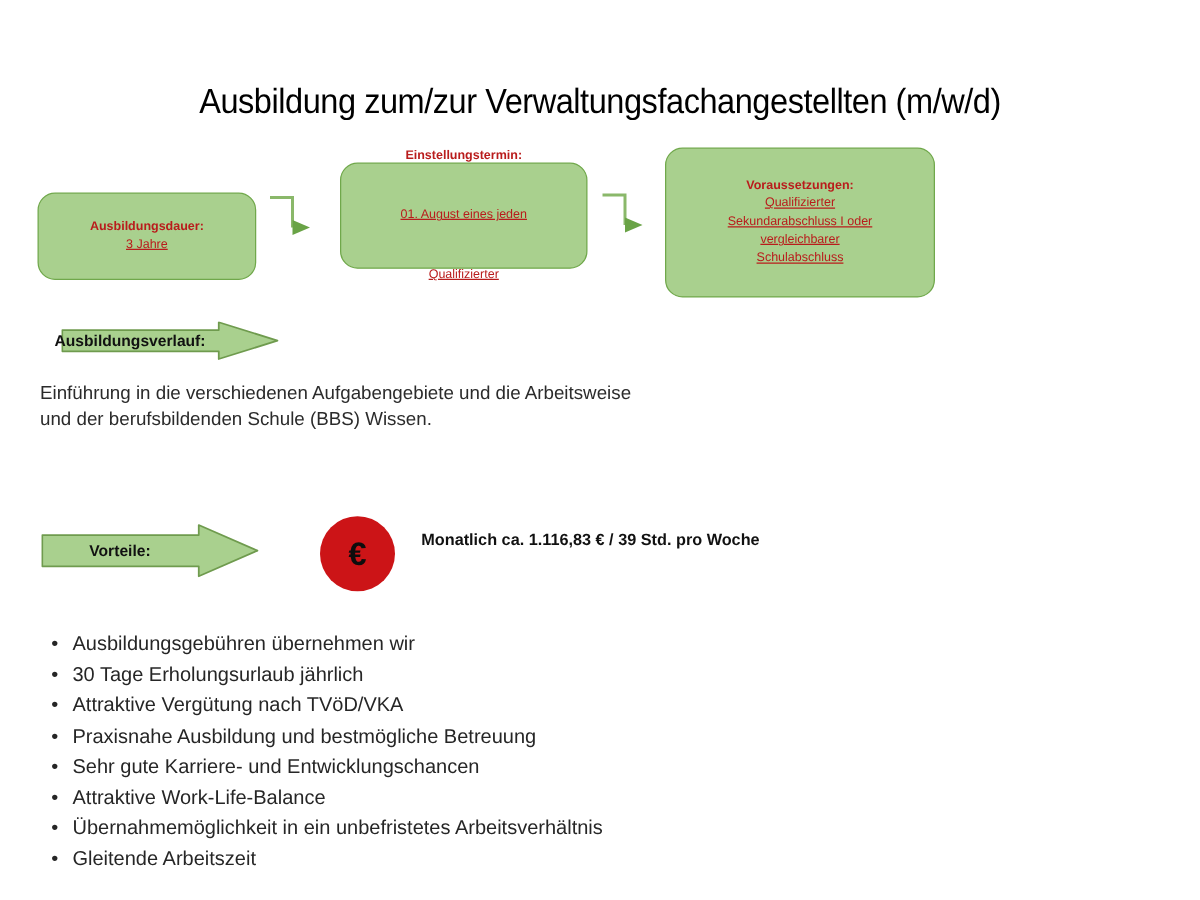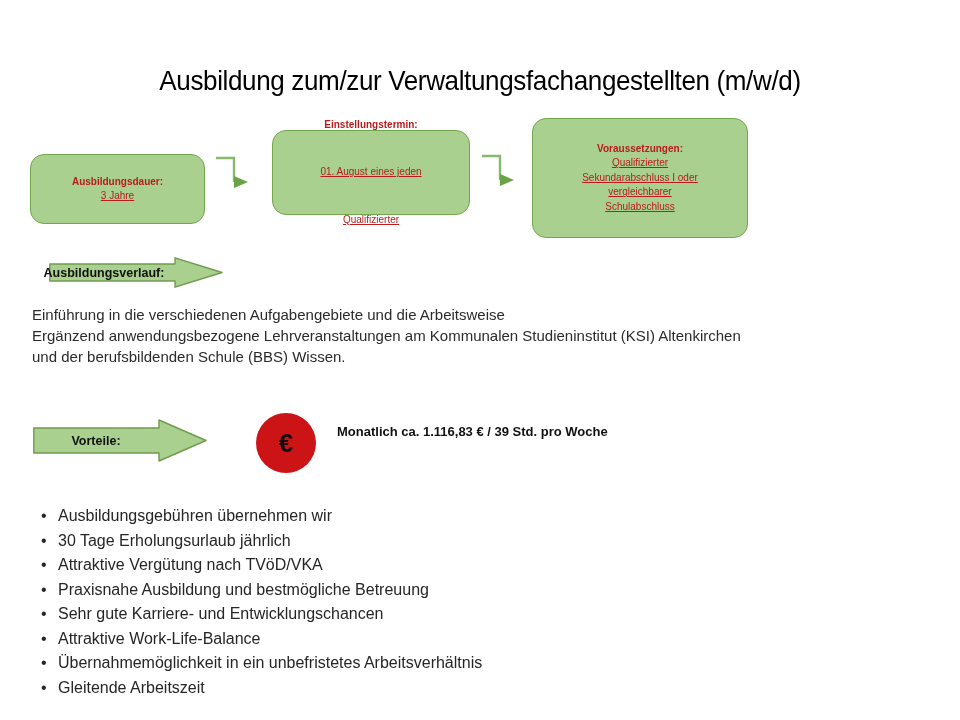--- a/index.html
+++ b/index.html
@@ -201,21 +201,20 @@
 
 <div class="banner-arrow" id="banner-verlauf">
   <svg width="174" height="31" viewBox="0 0 174 31" preserveAspectRatio="none">
     <polygon points="0.8,7 126,7 126,0.8 173,15.5 126,30.2 126,24 0.8,24" fill="#a9d08e" stroke="#6f9b4e" stroke-width="1.4" stroke-linejoin="round"></polygon>
   </svg>
   <span class="ba-label">Ausbildungsverlauf:</span>
 </div>
 
 <div id="course-text">
   <div>Einführung in die verschiedenen Aufgabengebiete und die Arbeitsweise</div>
-  <div>Ergänzend anwendungsbezogene Lehrveranstaltungen am Kommunalen Studieninstitut (KSI) Altenkirchen</div>
   <div>und der berufsbildenden Schule (BBS) Wissen.</div>
 </div>
 
 <div class="banner-arrow" id="banner-vorteile">
   <svg width="174" height="43" viewBox="0 0 174 43" preserveAspectRatio="none">
     <polygon points="0.8,9 126,9 126,1 173,21.5 126,42 126,34 0.8,34" fill="#a9d08e" stroke="#6f9b4e" stroke-width="1.4" stroke-linejoin="round"></polygon>
   </svg>
   <span class="ba-label">Vorteile:</span>
 </div>
 

